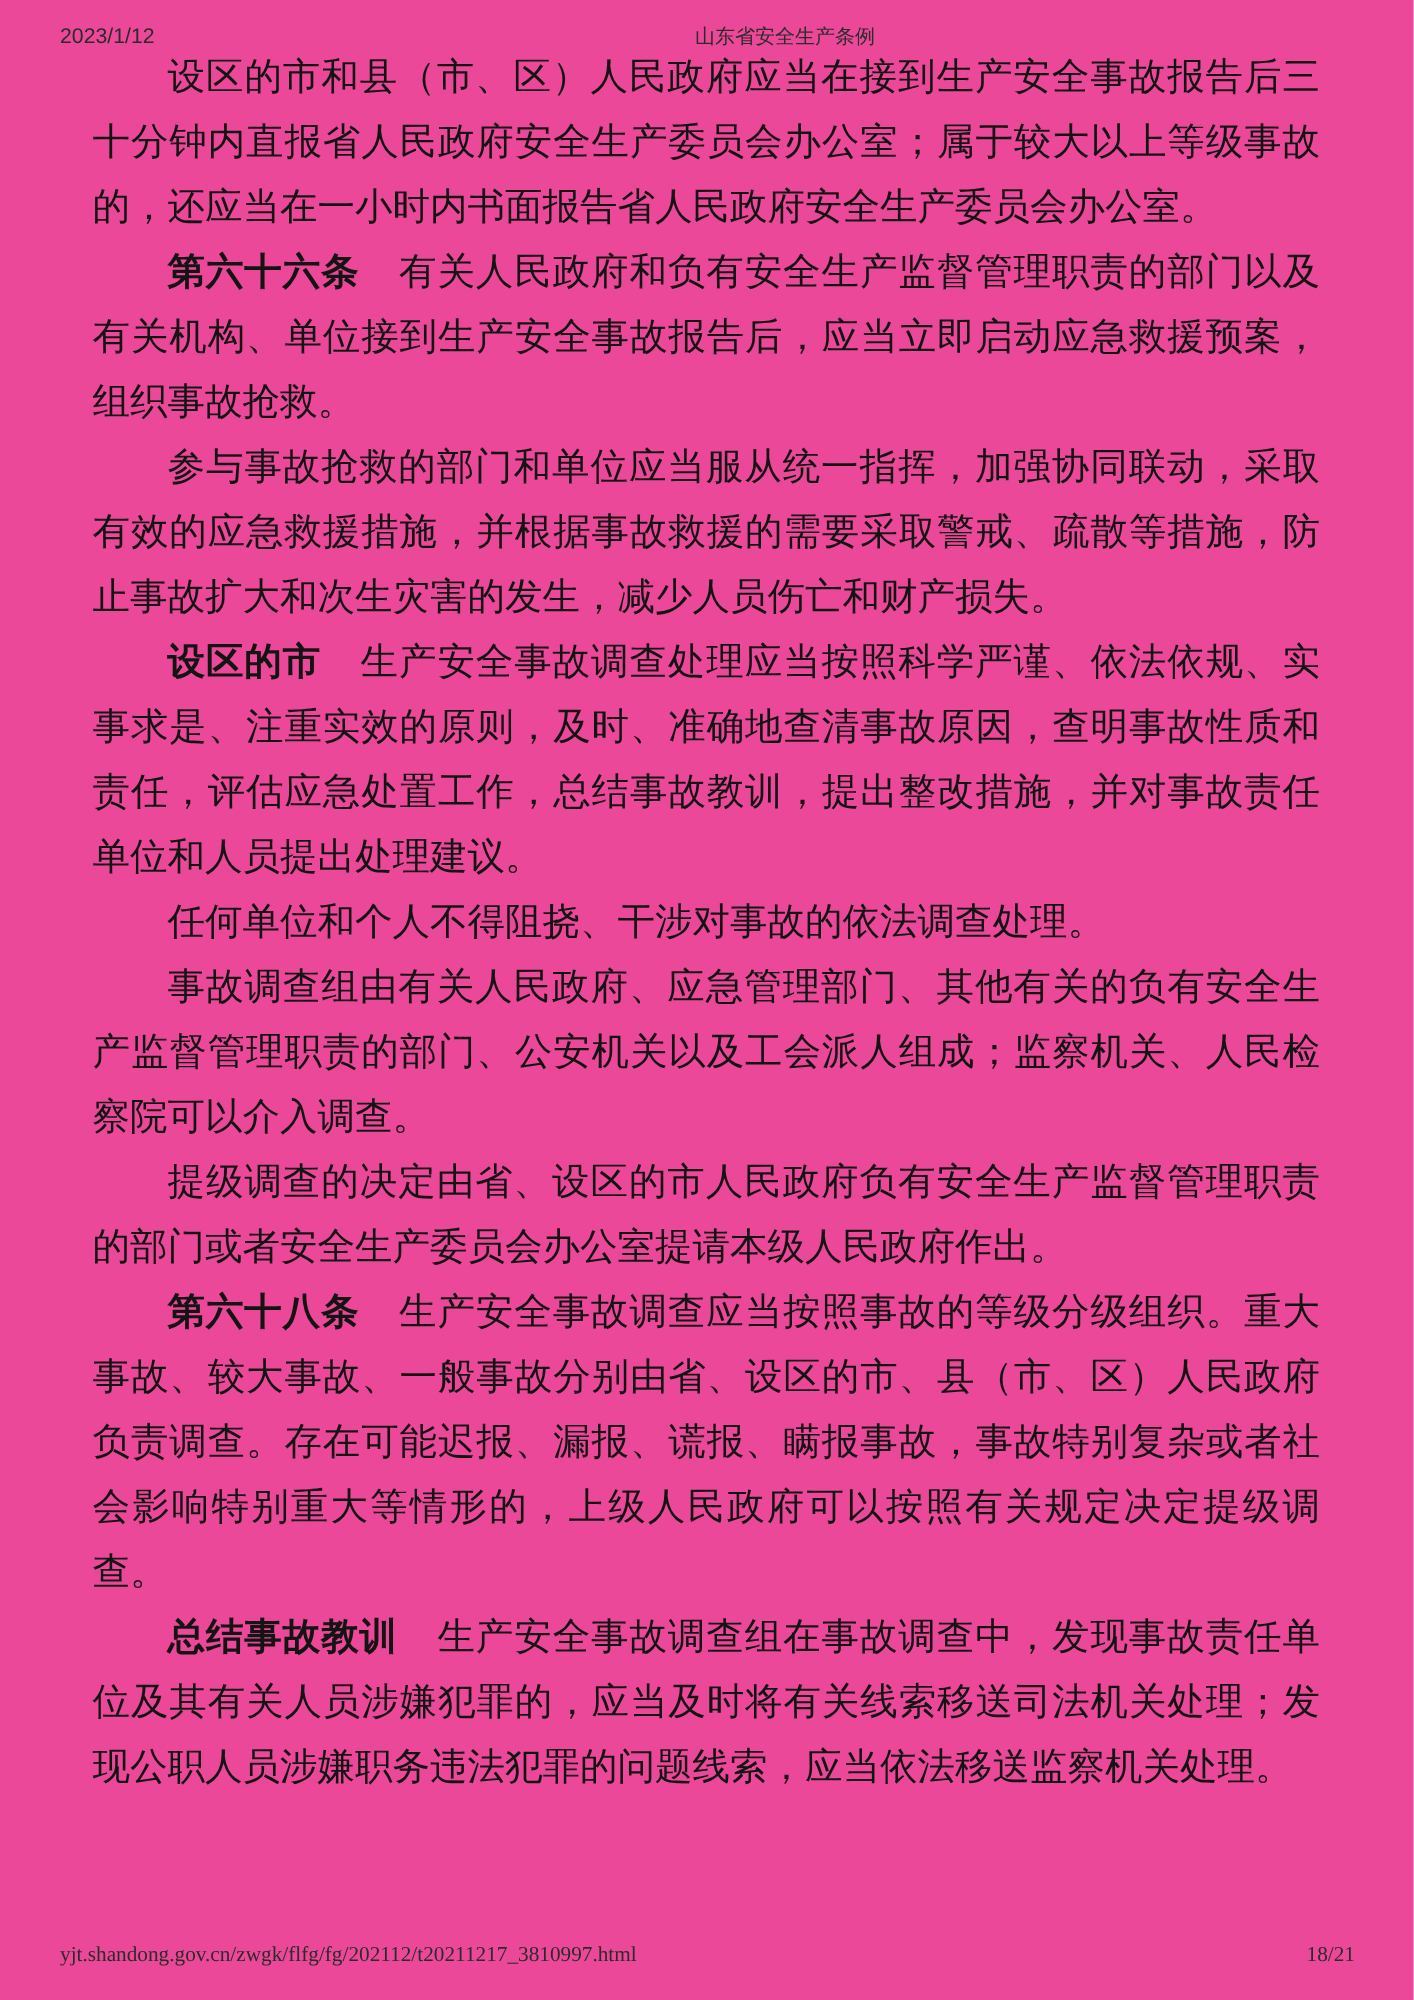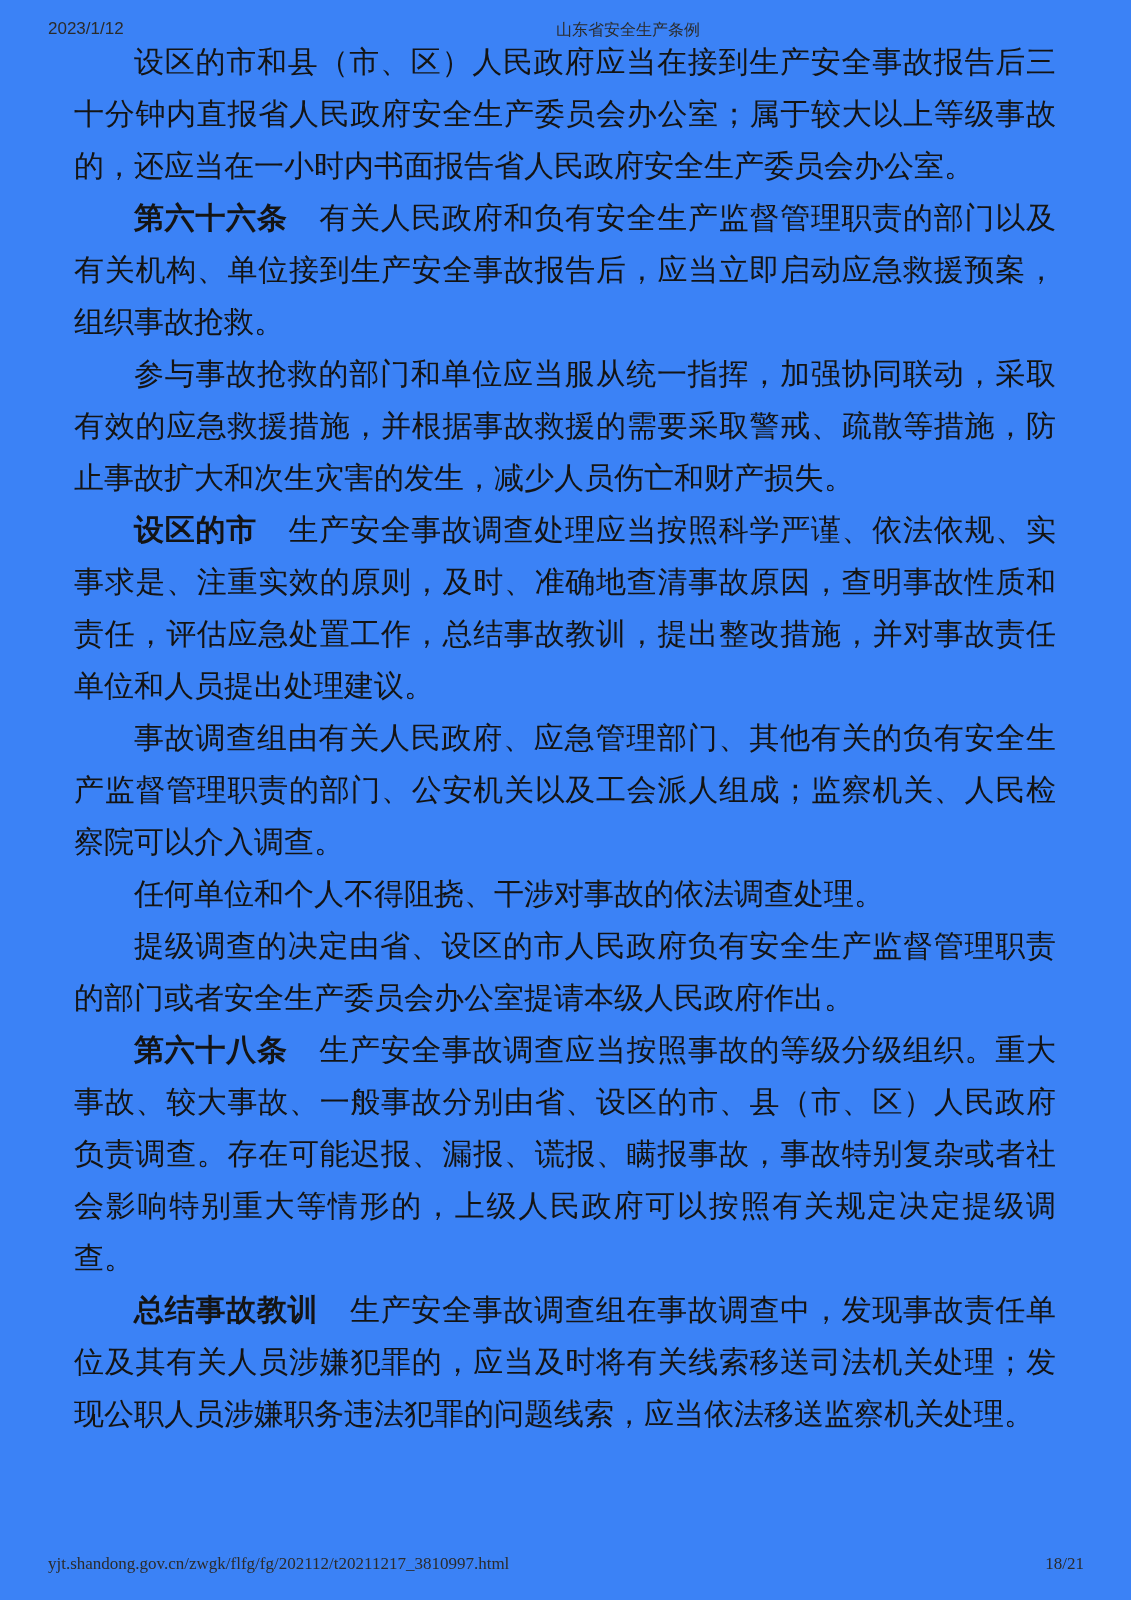--- a/index.html
+++ b/index.html
@@ -1,21 +1,21 @@
 <!DOCTYPE html>
 <html lang="zh"><head>
 <meta charset="utf-8">
 <style>
   * { margin: 0; padding: 0; box-sizing: border-box; }
   html, body { background: #ffffff; }
   .page {
     position: relative;
     width: 1131px;
     height: 1600px;
-    background: #3b82f6;
+    background: #ec4899;
     overflow: hidden;
     color: #111111;
   }
 
   
   .print-header {
     position: absolute;
     top: 18px;
     left: 48px;
     right: 48px;
@@ -81,22 +81,22 @@
     <span class="header-date">2023/1/12</span>
     <span class="header-title">山东省安全生产条例</span>
   </header>
 
   <main class="doc-body" id="doc-body">
 
   <p>设区的市和县（市、区）人民政府应当在接到生产安全事故报告后三十分钟内直报省人民政府安全生产委员会办公室；属于较大以上等级事故的，还应当在一小时内书面报告省人民政府安全生产委员会办公室。</p>
       <p><b class="article-label">第六十六条</b>有关人民政府和负有安全生产监督管理职责的部门以及有关机构、单位接到生产安全事故报告后，应当立即启动应急救援预案，组织事故抢救。</p>
       <p>参与事故抢救的部门和单位应当服从统一指挥，加强协同联动，采取有效的应急救援措施，并根据事故救援的需要采取警戒、疏散等措施，防止事故扩大和次生灾害的发生，减少人员伤亡和财产损失。</p>
       <p><b class="article-label">设区的市</b>生产安全事故调查处理应当按照科学严谨、依法依规、实事求是、注重实效的原则，及时、准确地查清事故原因，查明事故性质和责任，评估应急处置工作，总结事故教训，提出整改措施，并对事故责任单位和人员提出处理建议。</p>
+      <p>任何单位和个人不得阻挠、干涉对事故的依法调查处理。</p>
       <p>事故调查组由有关人民政府、应急管理部门、其他有关的负有安全生产监督管理职责的部门、公安机关以及工会派人组成；监察机关、人民检察院可以介入调查。</p>
-      <p>任何单位和个人不得阻挠、干涉对事故的依法调查处理。</p>
       <p>提级调查的决定由省、设区的市人民政府负有安全生产监督管理职责的部门或者安全生产委员会办公室提请本级人民政府作出。</p>
       <p><b class="article-label">第六十八条</b>生产安全事故调查应当按照事故的等级分级组织。重大事故、较大事故、一般事故分别由省、设区的市、县（市、区）人民政府负责调查。存在可能迟报、漏报、谎报、瞒报事故，事故特别复杂或者社会影响特别重大等情形的，上级人民政府可以按照有关规定决定提级调查。</p>
       <p><b class="article-label">总结事故教训</b>生产安全事故调查组在事故调查中，发现事故责任单位及其有关人员涉嫌犯罪的，应当及时将有关线索移送司法机关处理；发现公职人员涉嫌职务违法犯罪的问题线索，应当依法移送监察机关处理。</p>
     </main>
 
 
   <footer class="print-footer">
     <span class="footer-url">yjt.shandong.gov.cn/zwgk/flfg/fg/202112/t20211217_3810997.html</span>
     <span class="footer-page">18/21</span>
   </footer>

